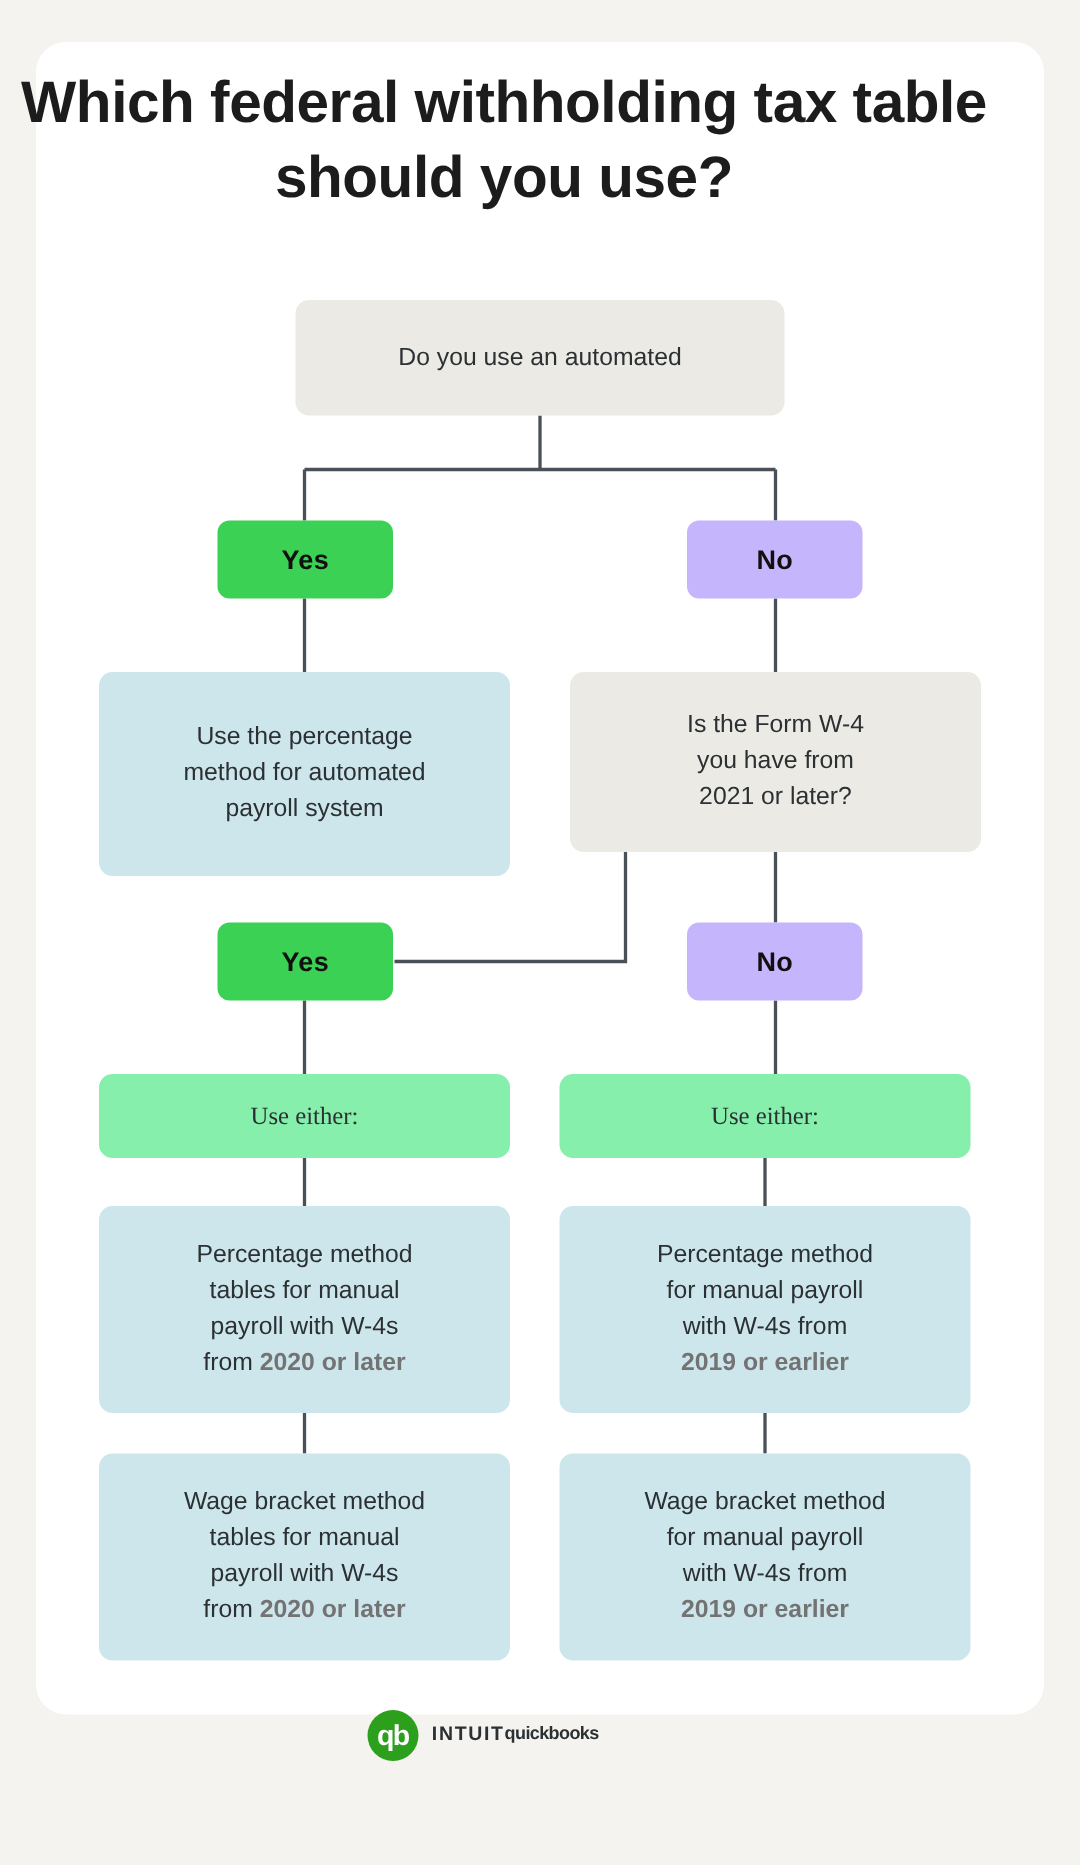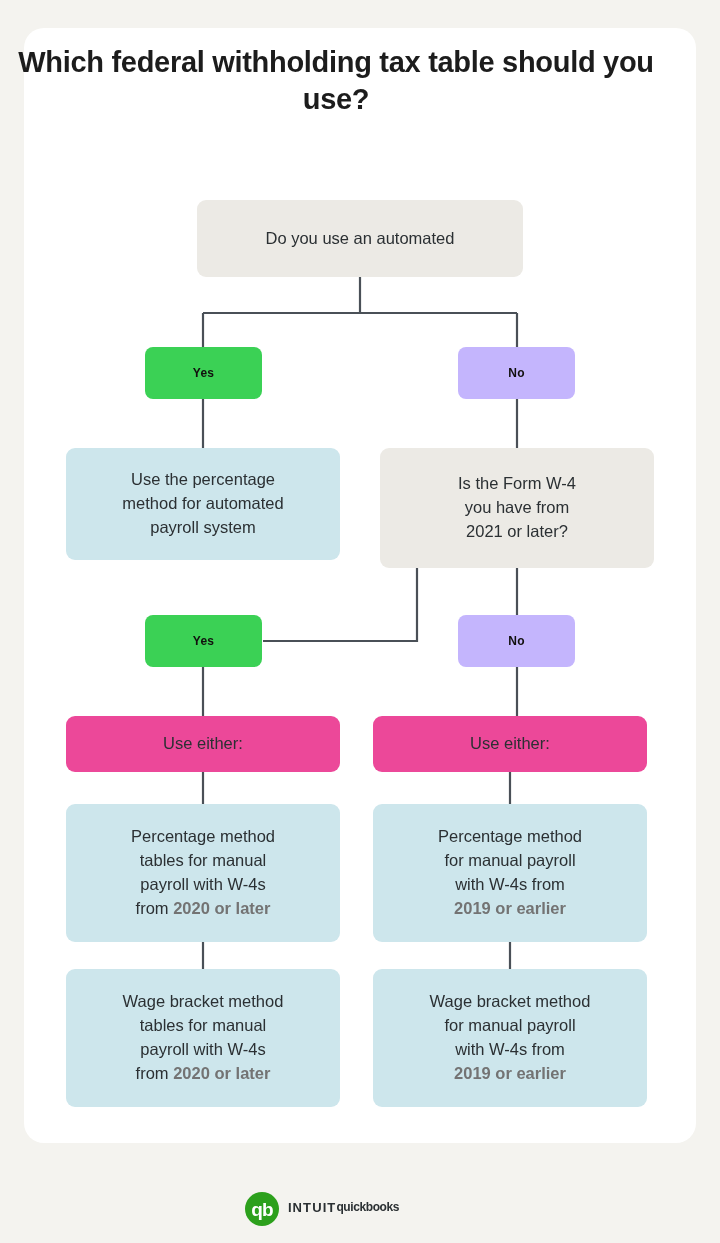--- a/index.html
+++ b/index.html
@@ -23,21 +23,21 @@
     background: #ffffff;
     border-radius: 20px;
   }
 
   #title {
     position: absolute;
     left: 0;
     top: 44px;
     width: 672px;
     text-align: center;
-    font-size: 29px;
+    font-size: 39px;
     line-height: 1.28;
     font-weight: bold;
     color: #1c1c1c;
     letter-spacing: -0.3px;
   }
 
   
   #flow {
     position: absolute;
     left: 0;
@@ -69,46 +69,47 @@
     padding: 8px 14px;
   }
 
   .node.question {
     background: #eceae5;
   }
   .node.result {
     background: #cde6ec;
   }
   .node.either {
-    background: #ec4899;
+    background: #86efac;
     font-size: 16.5px;
+    font-family: Liberation Serif, serif;
   }
 
   .pill {
     position: absolute;
     box-sizing: border-box;
     display: flex;
     align-items: center;
     justify-content: center;
     border-radius: 8px;
-    font-size: 12px;
+    font-size: 18px;
     font-weight: bold;
     color: #12100e;
     letter-spacing: 0.2px;
   }
   .pill.yes { background: #3bd155; }
   .pill.no  { background: #c4b5fd; }
 
   .node b { font-weight: bold; color: #737373; }
 
   
   #footer {
     position: absolute;
     left: 0;
-    top: 1192px;
+    top: 1140px;
     width: 644px;
     display: flex;
     align-items: center;
     justify-content: center;
     gap: 9px;
   }
   #qb-mark {
     width: 34px;
     height: 34px;
     border-radius: 50%;
@@ -192,21 +193,21 @@
   </div>
 
   <div class="pill yes" style="left:145px; top:347px; width:117px; height:52px;">
     <span>Yes</span>
   </div>
 
   <div class="pill no" style="left:458px; top:347px; width:117px; height:52px;">
     <span>No</span>
   </div>
 
-  <div class="node result" style="left:66px; top:448px; width:274px; height:112px;">
+  <div class="node result" style="left:66px; top:448px; width:274px; height:136px;">
     <div>
       <div>Use the percentage</div>
       <div>method for automated</div>
       <div>payroll system</div>
     </div>
   </div>
 
   <div class="node question" style="left:380px; top:448px; width:274px; height:120px;">
     <div>
       <div>Is the Form W-4</div>

